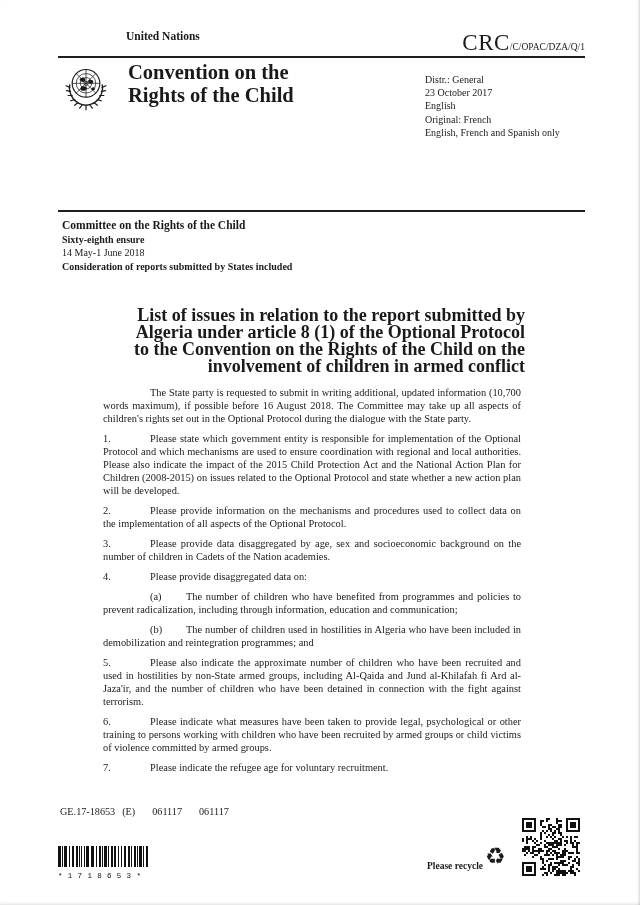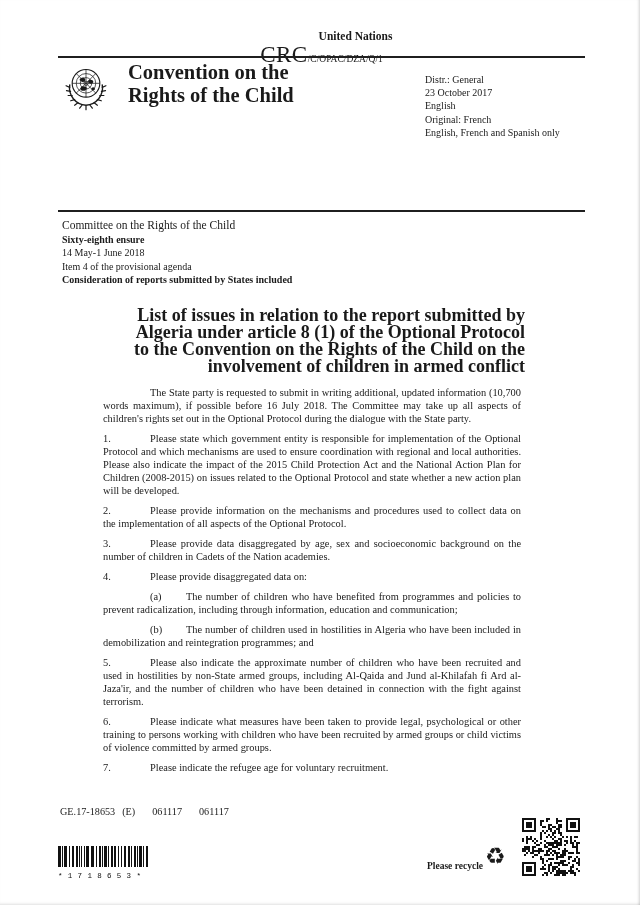--- a/index.html
+++ b/index.html
@@ -2,35 +2,35 @@
 <html><head>
 <meta charset="utf-8">
 <style>
   html,body{margin:0;padding:0;background:#fff;}
   .page{
     position:relative;width:640px;height:905px;background:#fff;overflow:hidden;
     font-family:"Liberation Serif","DejaVu Serif",serif;color:#1a1a1a;
     box-shadow:inset -3px 0 3px -2px rgba(0,0,0,.18), inset 0 -3px 3px -2px rgba(0,0,0,.12);
   }
   
-  .hdr-row{position:absolute;left:58px;right:55px;top:30px;display:flex;justify-content:space-between;align-items:center;flex-direction:column;}
+  .hdr-row{position:absolute;left:58px;right:55px;top:30px;display:flex;justify-content:space-between;align-items:flex-start;}
   .un-label{font-weight:bold;font-size:11.5px;margin-left:68px;}
   .doc-symbol{white-space:nowrap;}
   .sym-main{font-size:23px;letter-spacing:.5px;}
   .sym-suffix{font-size:9.5px;}
   .rule-1{position:absolute;left:58px;top:56px;width:527px;height:2px;background:#1f1f1f;}
   .rule-2{position:absolute;left:58px;top:210px;width:527px;height:2px;background:#1f1f1f;}
   
   .emblem{position:absolute;left:60px;top:63px;width:52px;height:52px;}
   .conv-title{position:absolute;left:128px;top:61px;font-size:20.5px;font-weight:bold;line-height:23px;}
   .meta{position:absolute;left:425px;top:73px;font-size:10px;line-height:13.2px;}
   .meta div{white-space:nowrap;}
   
   .session{position:absolute;left:62px;top:219px;font-size:10px;line-height:13.2px;}
-  .session .committee{font-size:11.5px;font-weight:normal;margin-bottom:1px;}
+  .session .committee{font-size:11.5px;font-weight:bold;margin-bottom:1px;}
   .session .bold{font-weight:bold;}
   
   .content{position:absolute;left:103px;top:307px;width:418px;font-size:10.4px;line-height:13px;text-align:justify;}
   .doc-title{margin:0 0 11px 18px;width:404px;font-size:18px;line-height:17px;font-weight:bold;text-align:right;}
   .intro{margin:0 0 7px;text-indent:47px;}
   .para{margin:0 0 7px;}
   .para .num{display:inline-block;width:47px;text-indent:0;}
   .para.sub{text-indent:47px;}
   .para.sub .num{width:36px;}
   
@@ -91,27 +91,26 @@
     <div>Original: French</div>
     <div>English, French and Spanish only</div>
   </div>
 
   <div class="rule-2"></div>
 
   <div class="session">
     <div class="committee">Committee on the Rights of the Child</div>
     <div class="bold">Sixty-eighth ensure</div>
     <div>14 May-1 June 2018</div>
-    <div>Item 4 of the provisional agenda</div>
     <div class="bold">Consideration of reports submitted by States included</div>
   </div>
 
   <div class="content">
     <h1 class="doc-title">List of issues in relation to the report submitted by Algeria under article 8 (1) of the Optional Protocol to the Convention on the Rights of the Child on the involvement of children in armed conflict</h1>
-    <p class="intro">The State party is requested to submit in writing additional, updated information (10,700 words maximum), if possible before 16 July 2018. The Committee may take up all aspects of children's rights set out in the Optional Protocol during the dialogue with the State party.</p>
+    <p class="intro">The State party is requested to submit in writing additional, updated information (10,700 words maximum), if possible before 16 August 2018. The Committee may take up all aspects of children's rights set out in the Optional Protocol during the dialogue with the State party.</p>
 
     <p class="para"><span class="num">1.</span><span>Please state which government entity is responsible for implementation of the Optional Protocol and which mechanisms are used to ensure coordination with regional and local authorities. Please also indicate the impact of the 2015 Child Protection Act and the National Action Plan for Children (2008-2015) on issues related to the Optional Protocol and state whether a new action plan will be developed.</span></p>
     <p class="para"><span class="num">2.</span><span>Please provide information on the mechanisms and procedures used to collect data on the implementation of all aspects of the Optional Protocol.</span></p>
     <p class="para"><span class="num">3.</span><span>Please provide data disaggregated by age, sex and socioeconomic background on the number of children in Cadets of the Nation academies.</span></p>
     <p class="para"><span class="num">4.</span><span>Please provide disaggregated data on:</span></p>
     <p class="para sub"><span class="num">(a)</span><span>The number of children who have benefited from programmes and policies to prevent radicalization, including through information, education and communication;</span></p>
     <p class="para sub"><span class="num">(b)</span><span>The number of children used in hostilities in Algeria who have been included in demobilization and reintegration programmes; and</span></p>
     <p class="para"><span class="num">5.</span><span>Please also indicate the approximate number of children who have been recruited and used in hostilities by non-State armed groups, including Al-Qaida and Jund al-Khilafah fi Ard al-Jaza'ir, and the number of children who have been detained in connection with the fight against terrorism.</span></p>
     <p class="para"><span class="num">6.</span><span>Please indicate what measures have been taken to provide legal, psychological or other training to persons working with children who have been recruited by armed groups or child victims of violence committed by armed groups.</span></p>
     <p class="para"><span class="num">7.</span><span>Please indicate the refugee age for voluntary recruitment.</span></p>

